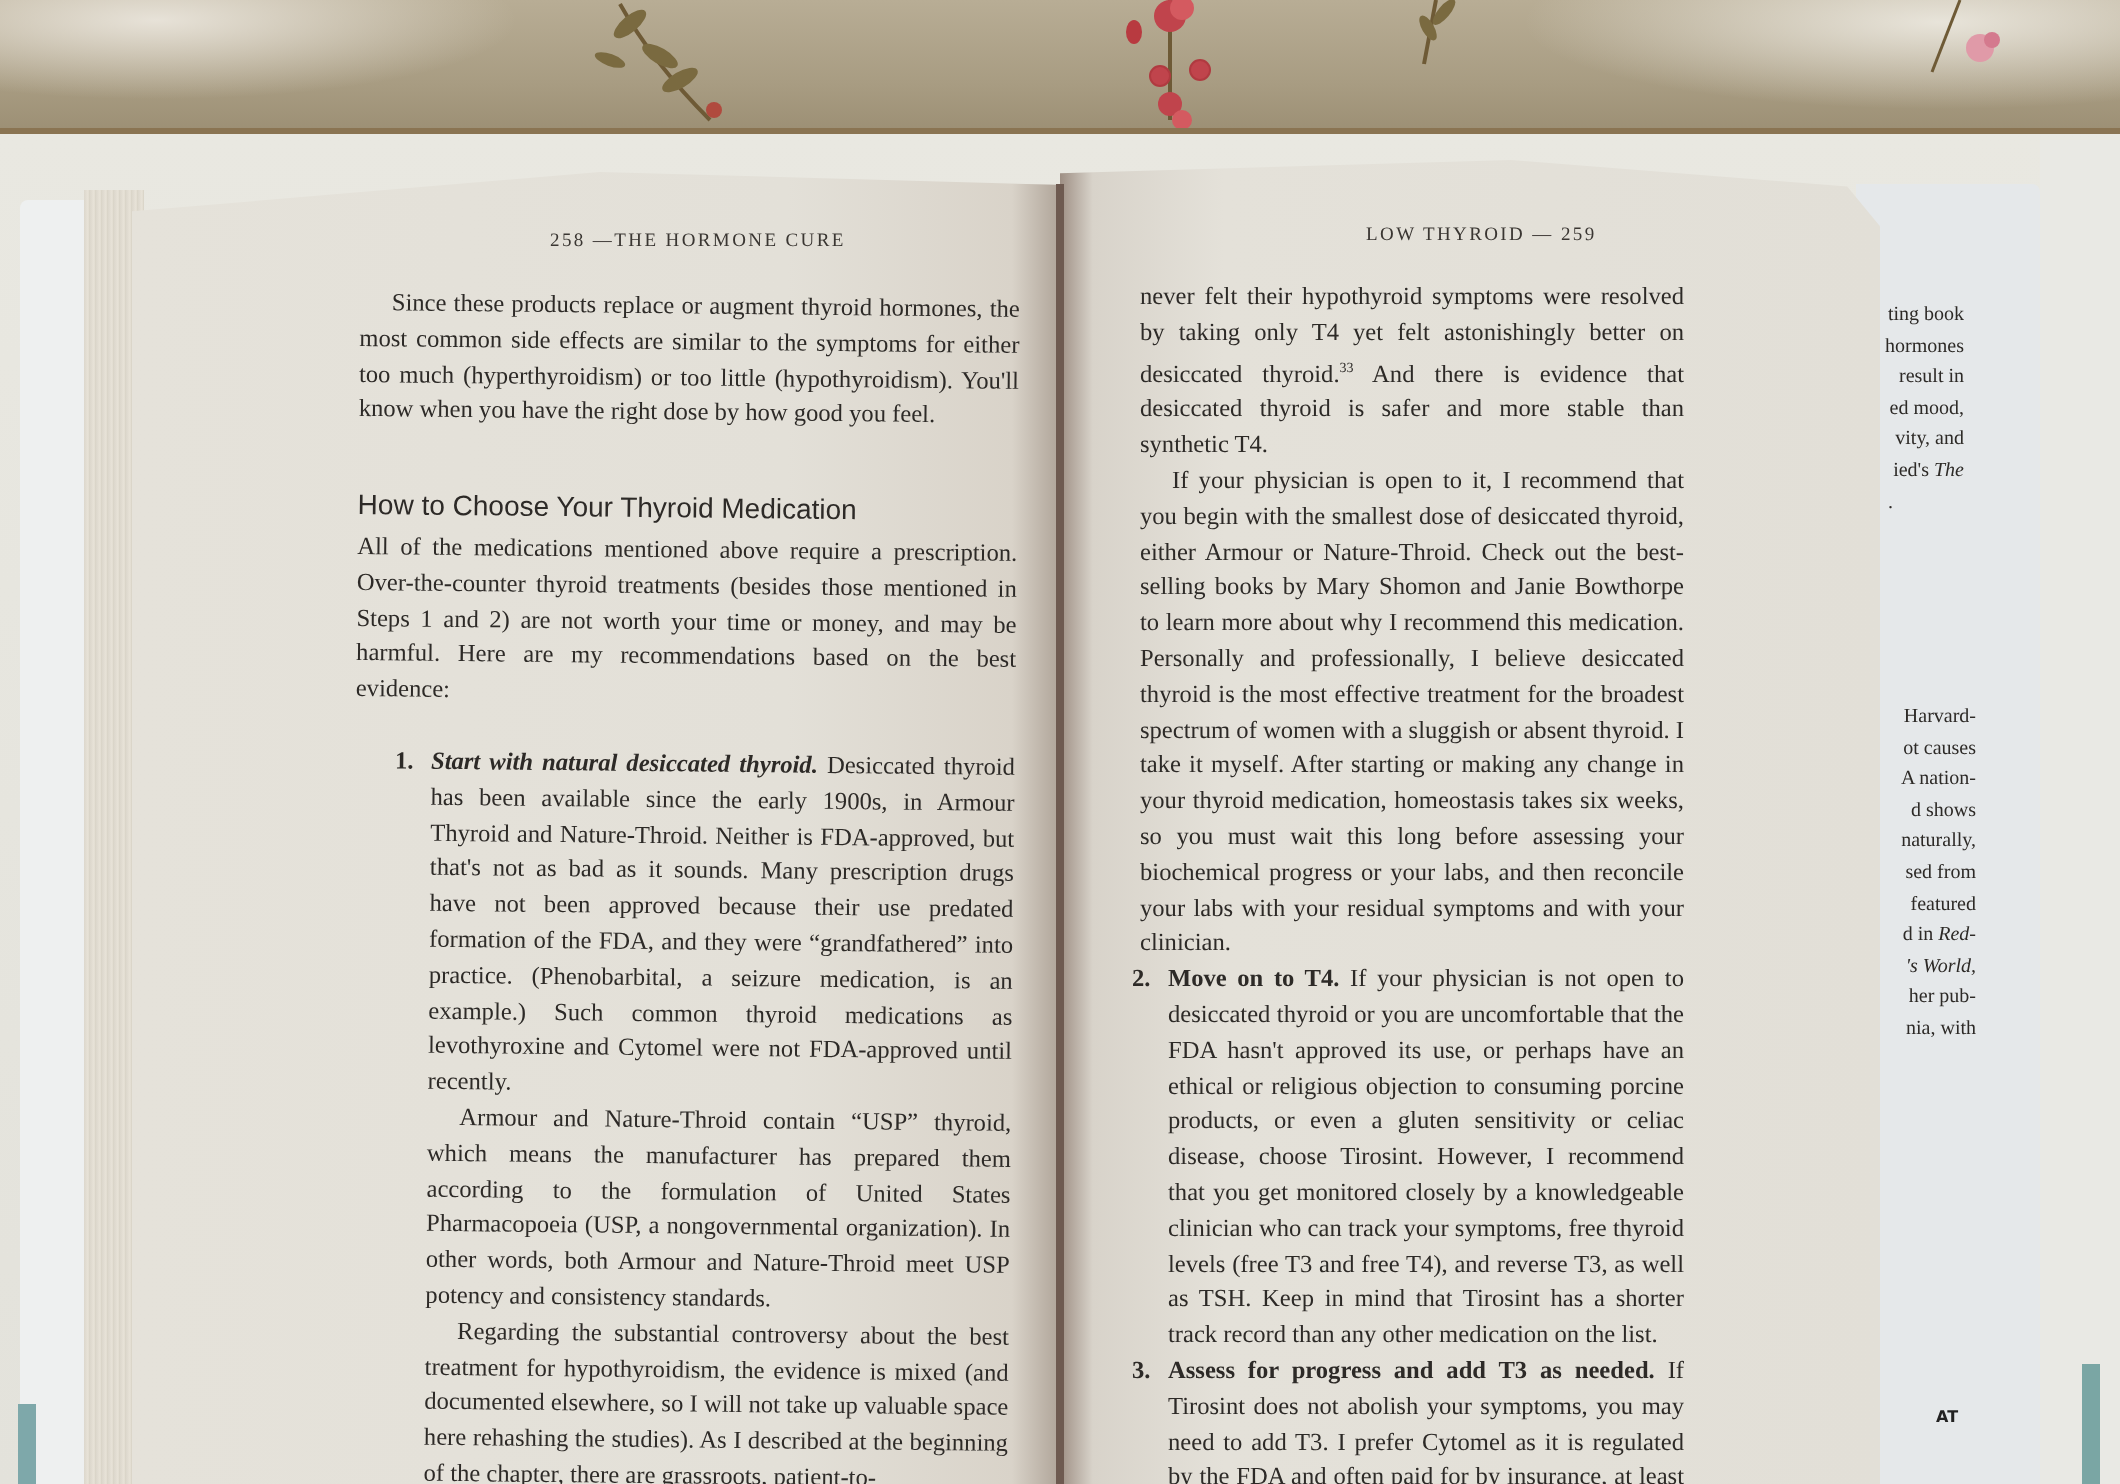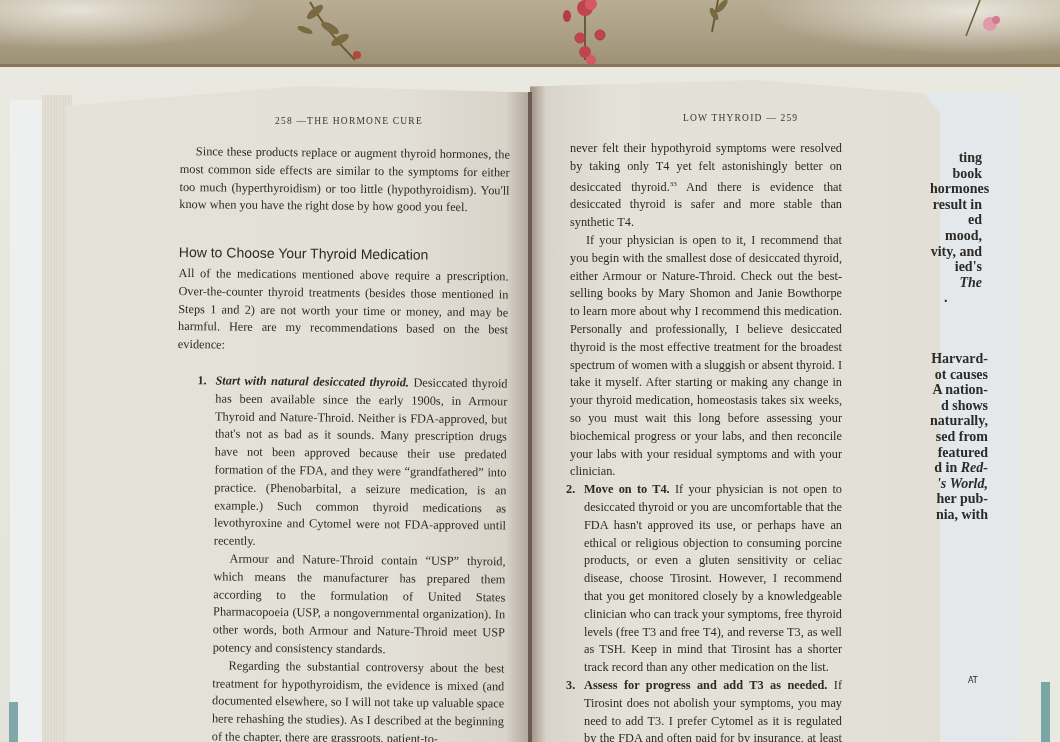--- a/index.html
+++ b/index.html
@@ -72,21 +72,21 @@
     .section-heading {
       font-family: "Liberation Sans", "DejaVu Sans", sans-serif;
       font-size: 14px; color: #2d2a27; margin: 30px 0 3px 0;
     }
     .list-item { position: relative; padding-left: 38px; }
     .list-num { position: absolute; left: 20px; top: 0; font-weight: bold; }
     .lead-italic { font-style: italic; font-weight: bold; }
     .lead-bold { font-weight: bold; }
     .right-list .list-item { padding-left: 14px; }
     .right-list .list-num { left: -4px; }
-    .cut-text { position: absolute; color: #2d2a27; font-size: 14px; line-height: 15.6px; text-align: right; font-weight: bold; }
+    .cut-text { position: absolute; color: #2d2a27; font-size: 10px; line-height: 15.6px; text-align: right; }
     .cut-text em { font-style: italic; }
     .flower { position: absolute; }
   </style>
 </head>
 <body>
 
 <div class="wallpaper">
   <div class="light-l"></div>
   <div class="light-r"></div>
   <svg class="flower" style="left:285px;top:0" width="90" height="62" viewBox="0 0 90 62">
@@ -191,13 +191,13 @@
   <div>d shows</div>
   <div>naturally,</div>
   <div>sed from</div>
   <div>featured</div>
   <div><span>d in</span> <em>Red-</em></div>
   <div><em>'s</em> <em>World,</em></div>
   <div>her pub-</div>
   <div>nia, with</div>
 </div>
 
-<div style="position:absolute;left:968px;top:676px;font-family:'DejaVu Sans',sans-serif;font-size:8px;font-weight:normal;color:#222;">AT</div>
+<div style="position:absolute;left:968px;top:704px;font-family:'DejaVu Sans',sans-serif;font-size:8px;font-weight:bold;color:#222;">AT</div>
 
 </body></html>

